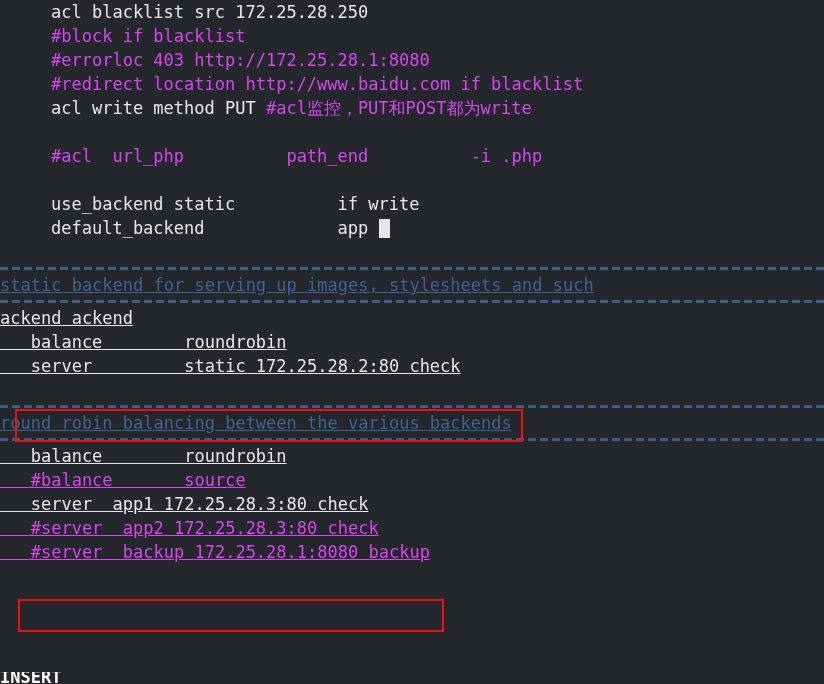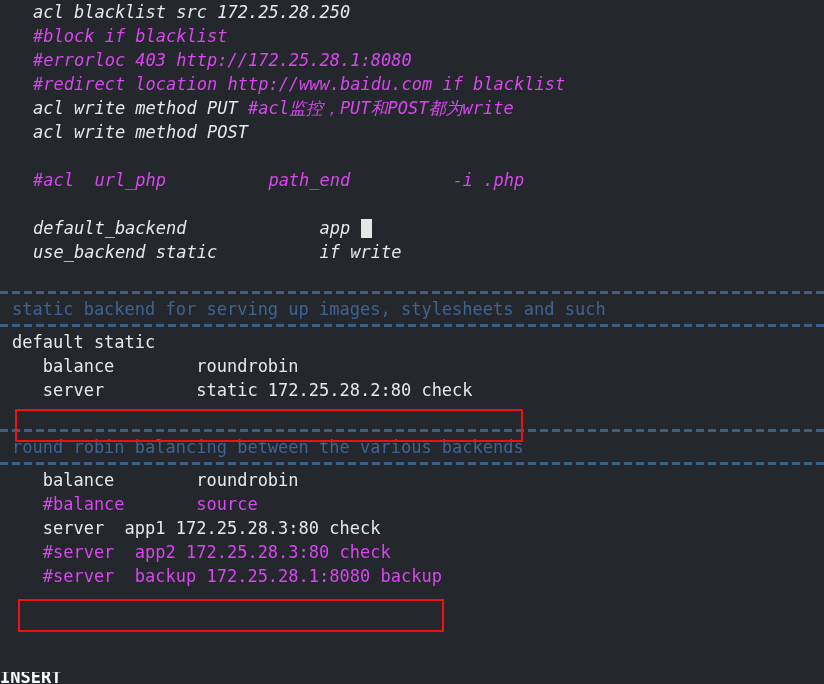--- a/index.html
+++ b/index.html
@@ -28,25 +28,25 @@
   }
   .line {
     height: 24px;
     line-height: 24px;
     white-space: pre;
     color: #e8e8e8;
     font-size: 17px;
   }
   
   .line.ind {
-    padding-left: 33px;
-    font-style: italic;
+    padding-left: 51px;
   }
   .line.noind {
-    padding-left: 12px;
+    padding-left: 0px;
+    text-decoration: underline;
   }
   .cmt {
     color: #d946ef;
   }
   .fold {
     color: #3f6392;
     white-space: pre;
     font-size: 17px;
   }
   .fold-line {
@@ -122,35 +122,34 @@
 
   <div class="code-area">
 
     <div class="line ind">acl blacklist src 172.25.28.250</div>
     <div class="line ind cmt">#block if blacklist</div>
     <div class="line ind cmt">#errorloc 403 http://172.25.28.1:8080</div>
     <div class="line ind cmt">#redirect location http://www.baidu.com if blacklist</div>
 
     <div class="line ind"><span>acl write method PUT </span><span class="cmt">#acl监控，PUT和POST都为write</span></div>
 
-    <div class="line ind">acl write method POST</div>
     <div class="line ind"></div>
     <div class="line ind cmt">#acl  url_php          path_end          -i .php</div>
     <div class="line ind"></div>
+    <div class="line ind">use_backend static          if write</div>
+
     <div class="line ind"><span>default_backend             app </span><span class="cursor-block"></span></div>
-
-    <div class="line ind">use_backend static          if write</div>
 
     <div class="line ind"></div>
 
     <div class="dash-rule"></div>
     <div class="line noind fold fold-line"> static backend for serving up images, stylesheets and such</div>
     <div class="dash-rule"></div>
 
-    <div class="line noind">default static</div>
+    <div class="line noind">ackend ackend</div>
     <div class="line noind">   balance        roundrobin</div>
     <div class="line noind">   server         static 172.25.28.2:80 check</div>
     <div class="line noind"></div>
 
     <div class="dash-rule"></div>
     <div class="line noind fold fold-line"> round robin balancing between the various backends</div>
     <div class="dash-rule"></div>
 
     <div class="line noind">   balance        roundrobin</div>
     <div class="line noind cmt">   #balance       source</div>

